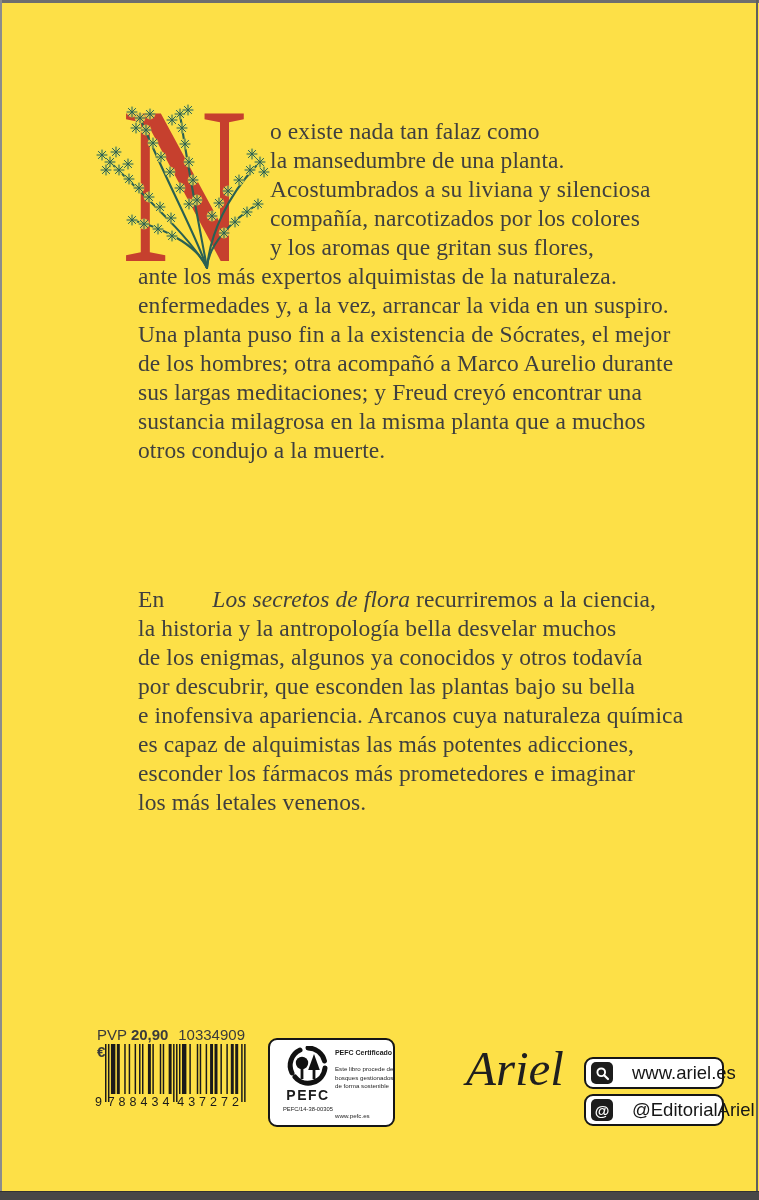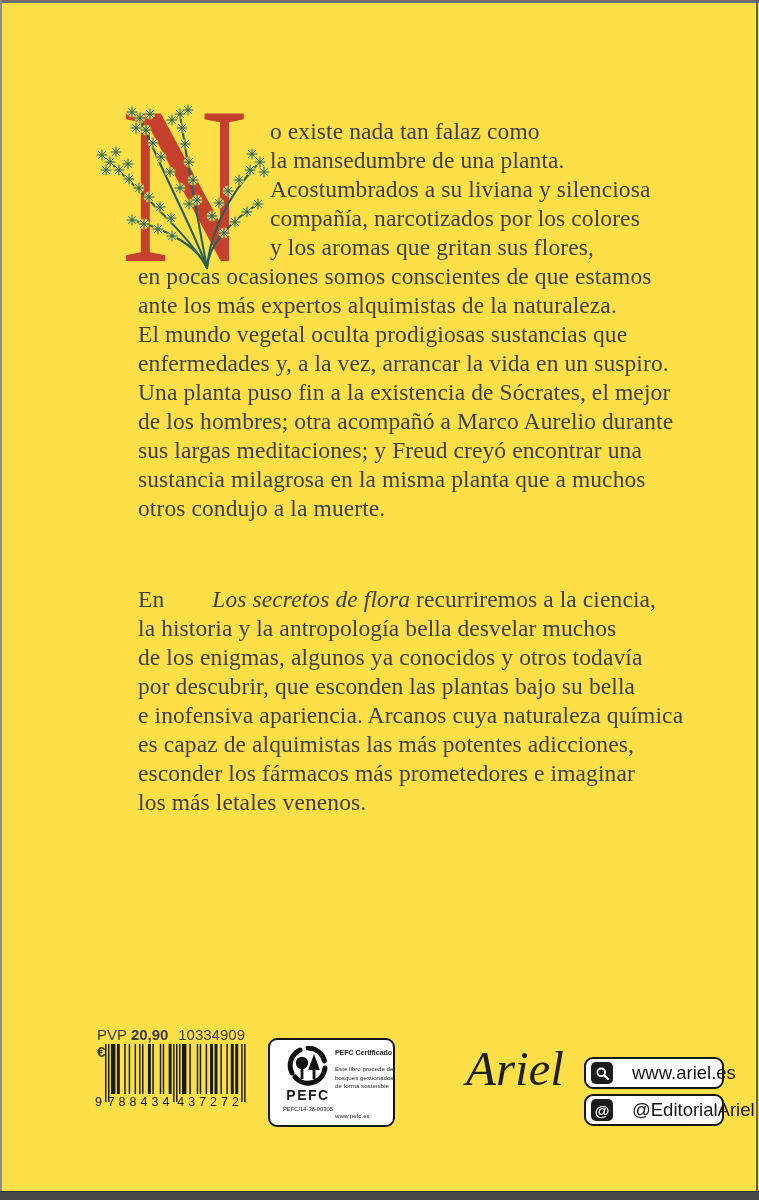--- a/index.html
+++ b/index.html
@@ -168,23 +168,21 @@
 
   <div id="p1-indent" class="para">
       <div class="tline">o existe nada tan falaz como</div>
       <div class="tline">la mansedumbre de una planta.</div>
       <div class="tline">Acostumbrados a su liviana y silenciosa</div>
       <div class="tline">compañía, narcotizados por los colores</div>
       <div class="tline">y los aromas que gritan sus flores,</div>
     </div>
 
   <div id="p1-full" class="para">
-      <div class="tline">en pocas ocasiones somos conscientes de que estamos</div>
       <div class="tline">ante los más expertos alquimistas de la naturaleza.</div>
-      <div class="tline">El mundo vegetal oculta prodigiosas sustancias que</div>
       <div class="tline">enfermedades y, a la vez, arrancar la vida en un suspiro.</div>
       <div class="tline">Una planta puso fin a la existencia de Sócrates, el mejor</div>
       <div class="tline">de los hombres; otra acompañó a Marco Aurelio durante</div>
       <div class="tline">sus largas meditaciones; y Freud creyó encontrar una</div>
       <div class="tline">sustancia milagrosa en la misma planta que a muchos</div>
       <div class="tline">otros condujo a la muerte.</div>
     </div>
 
   <div id="p2" class="para">
     <div class="tline"><span>En </span><span class="italic">Los secretos de flora</span><span> recurriremos a la ciencia,</span></div>

